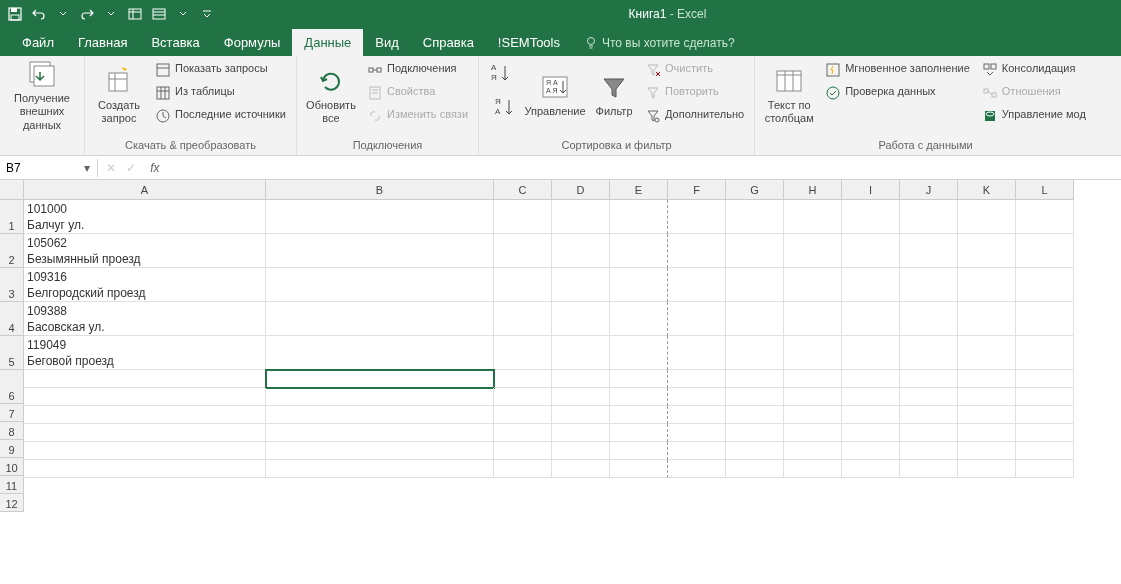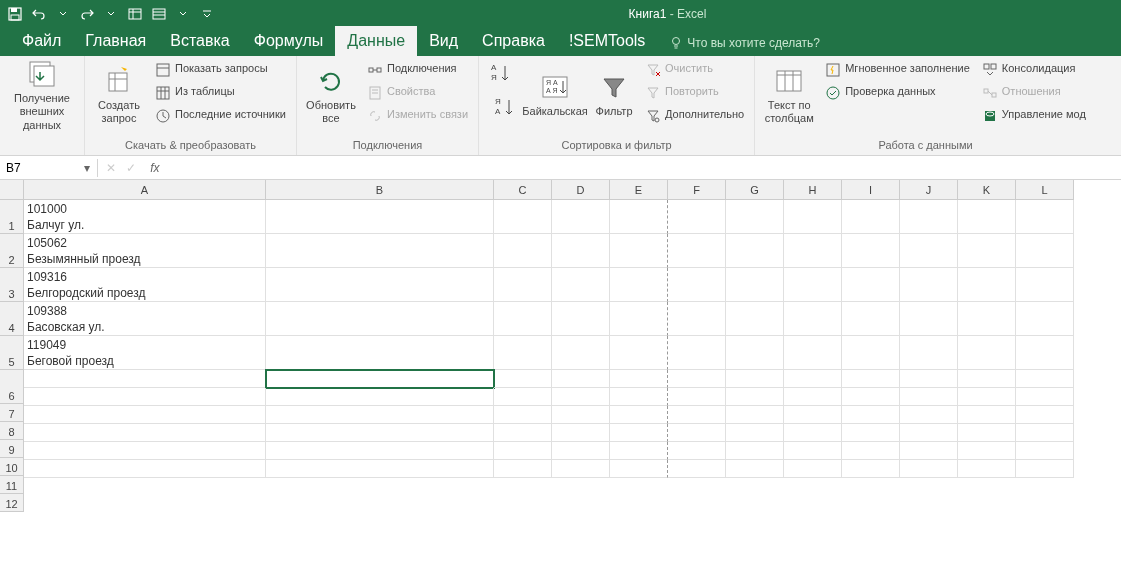--- a/index.html
+++ b/index.html
@@ -8,21 +8,21 @@
 
 .titlebar { background: #217346; height: 28px; display: flex; align-items: center; padding: 0 4px; color: #fff; }
 .qat { display: flex; gap: 2px; align-items: center; }
 .qat-btn { width: 22px; height: 22px; display: flex; align-items: center; justify-content: center; cursor: pointer; }
 .title-text { flex: 1; text-align: center; font-size: 12px; }
 .title-text .doc { color: #fff; }
 .title-text .app { color: #c8e6d0; }
 
 
 .tabs { background: #217346; height: 28px; display: flex; align-items: flex-end; padding-left: 10px; }
-.tab { padding: 6px 12px; color: #fff; font-size: 16px; cursor: pointer; }
+.tab { padding: 6px 12px; color: #fff; font-size: 13px; cursor: pointer; }
 .tab.active { background: #f3f3f3; color: #217346; }
 .tell-me { display: flex; align-items: center; gap: 4px; padding: 6px 12px; color: #c8e6d0; font-size: 12px; }
 
 
 .ribbon { background: #f3f3f3; height: 100px; border-bottom: 1px solid #d4d4d4; display: flex; }
 .group { border-right: 1px solid #e1e1e1; padding: 2px 6px; display: flex; flex-direction: column; }
 .group-content { flex: 1; display: flex; align-items: flex-start; gap: 4px; padding-top: 2px; }
 .group-label { text-align: center; font-size: 11px; color: #666; padding: 2px 0; }
 .big-btn { display: flex; flex-direction: column; align-items: center; justify-content: center; width: 56px; height: 70px; cursor: pointer; padding: 2px; }
 .big-btn .icon { width: 32px; height: 32px; margin-bottom: 2px; }
@@ -275,21 +275,21 @@
       </div>
       <div class="big-btn" style="width:64px">
         <div class="icon">
             <svg width="32" height="32" viewBox="0 0 32 32">
               <rect x="4" y="6" width="24" height="20" fill="#fff" stroke="#888"></rect>
               <text x="7" y="14" font-size="7" fill="#444">Я А</text>
               <text x="7" y="22" font-size="7" fill="#444">А Я</text>
               <path d="M24 10 L24 22 M21 19 L24 22 L27 19" fill="none" stroke="#444"></path>
             </svg>
           </div>
-        <div class="label">Байкальская</div>
+        <div class="label">Управление</div>
       </div>
       <div class="big-btn" style="width:46px">
         <div class="icon">
             <svg width="32" height="32" viewBox="0 0 32 32">
               <path d="M6 8 L26 8 L18 18 L18 26 L14 24 L14 18 Z" fill="#888" stroke="#555"></path>
             </svg>
           </div>
         <div class="label">Фильтр</div>
       </div>
       <div class="small-btns">

